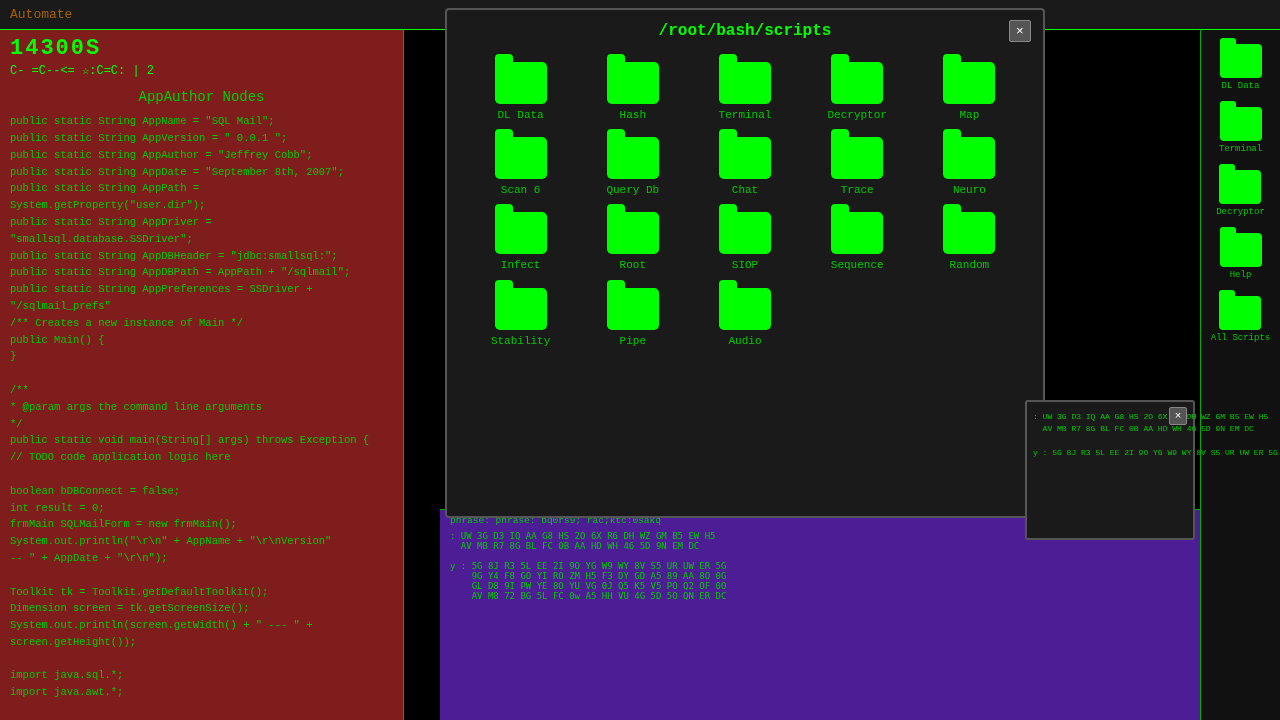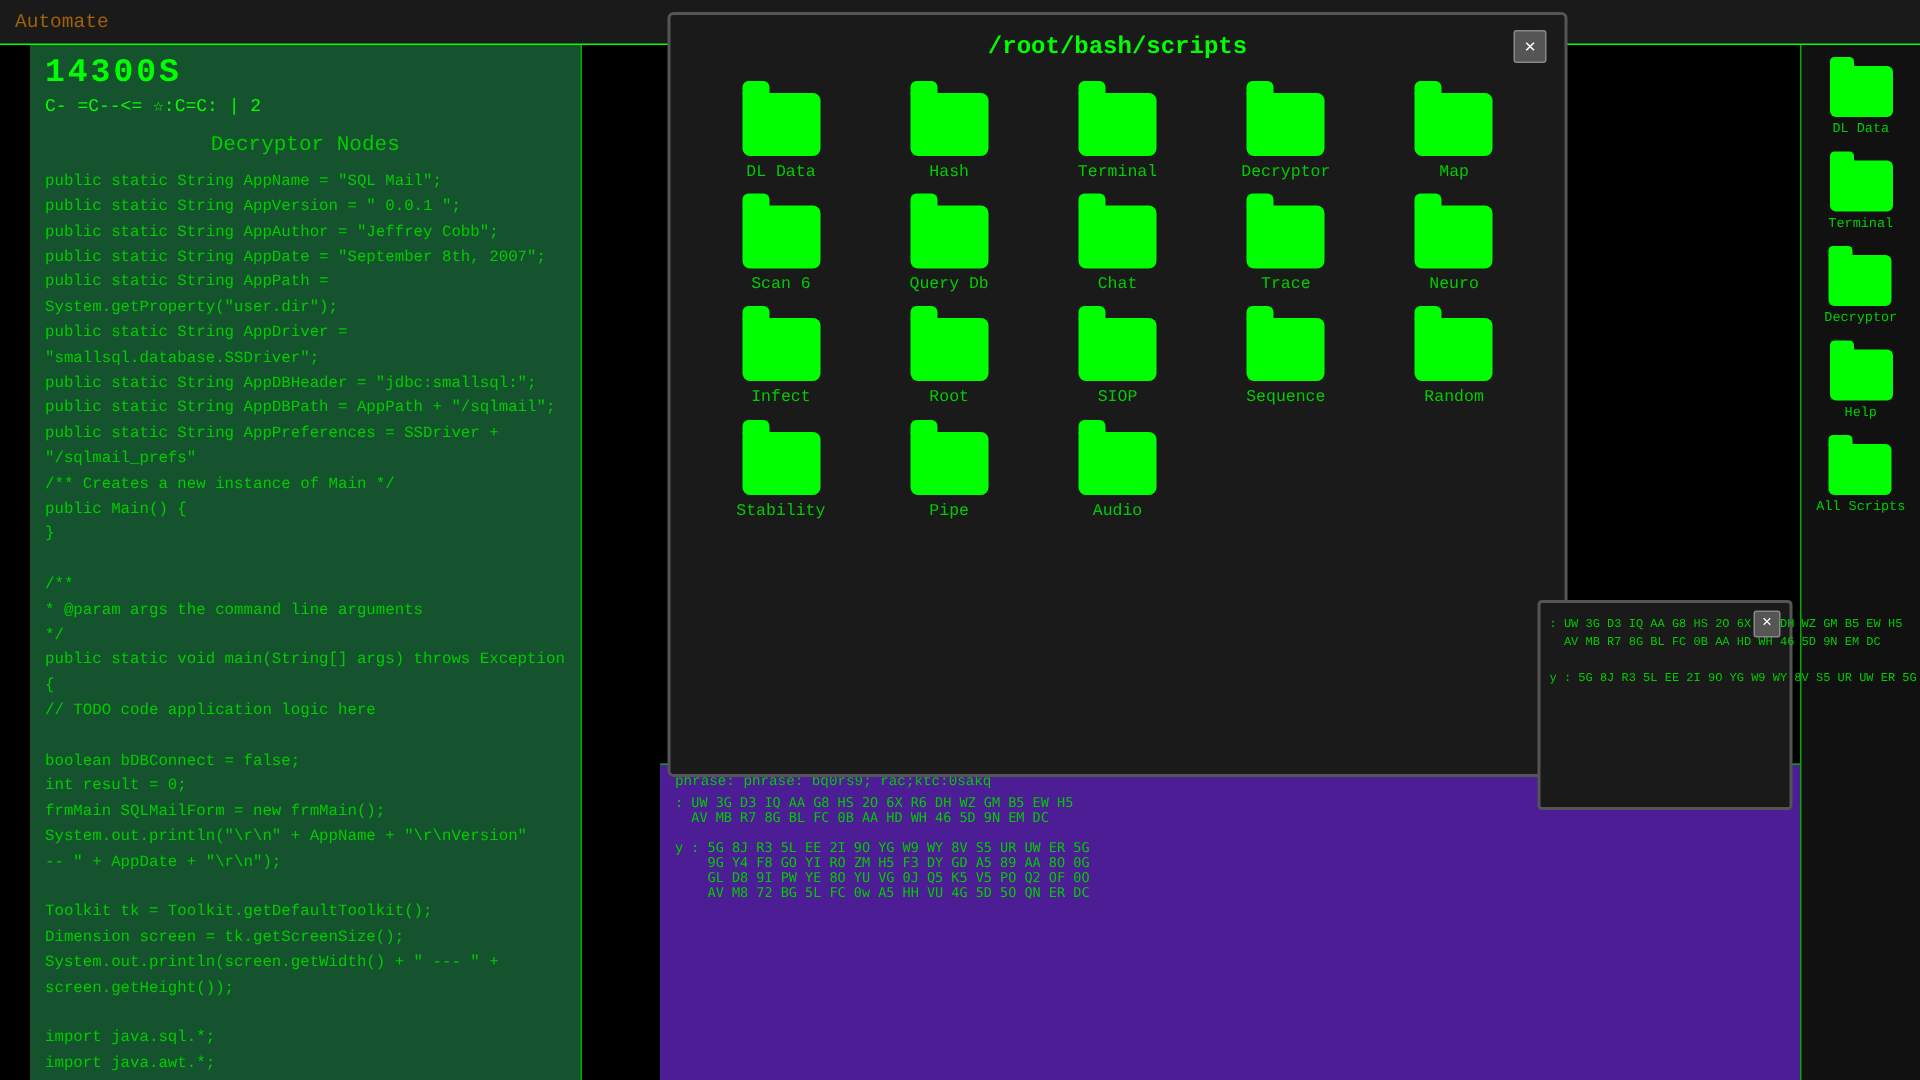--- a/index.html
+++ b/index.html
@@ -33,26 +33,25 @@
     }
     .top-bar-title {
       color: #a16207;
       font-size: 13px;
     }
 
     
     .left-panel {
       position: absolute;
       top: 30px; left: 0;
-      width: 368px;
+      width: 404px;
       height: 690px;
-      background: #14532d;
+      background: #7f1d1d;
       border-right: 1px solid #00aa00;
       overflow: hidden;
-      margin-left: 20px;
     }
 
     .ascii-art {
       padding: 5px 10px;
       font-size: 11px;
       color: #00ff00;
       line-height: 1.3;
     }
 
     .compiling-nodes {
@@ -259,21 +258,21 @@
 
   <div class="top-bar">
     <span class="top-bar-title">Automate</span>
   </div>
 
   <div class="left-panel">
     <div class="ascii-art">
       <div style="font-size:22px;font-weight:bold;letter-spacing:2px;">14300S</div>
       <div style="font-size:12px;">C- =C--&lt;= ☆:C=C: | 2</div>
     </div>
-    <div class="compiling-nodes">Decryptor Nodes</div>
+    <div class="compiling-nodes">AppAuthor Nodes</div>
     <div class="code-block" id="code-block">
         <div>public static String AppName = "SQL Mail";</div>
         <div>public static String AppVersion = " 0.0.1 ";</div>
         <div>public static String AppAuthor = "Jeffrey Cobb";</div>
         <div>public static String AppDate = "September 8th, 2007";</div>
         <div>public static String AppPath = System.getProperty("user.dir");</div>
         <div>public static String AppDriver = "smallsql.database.SSDriver";</div>
         <div>public static String AppDBHeader = "jdbc:smallsql:";</div>
         <div>public static String AppDBPath = AppPath + "/sqlmail";</div>
         <div>public static String AppPreferences = SSDriver + "/sqlmail_prefs"</div>

